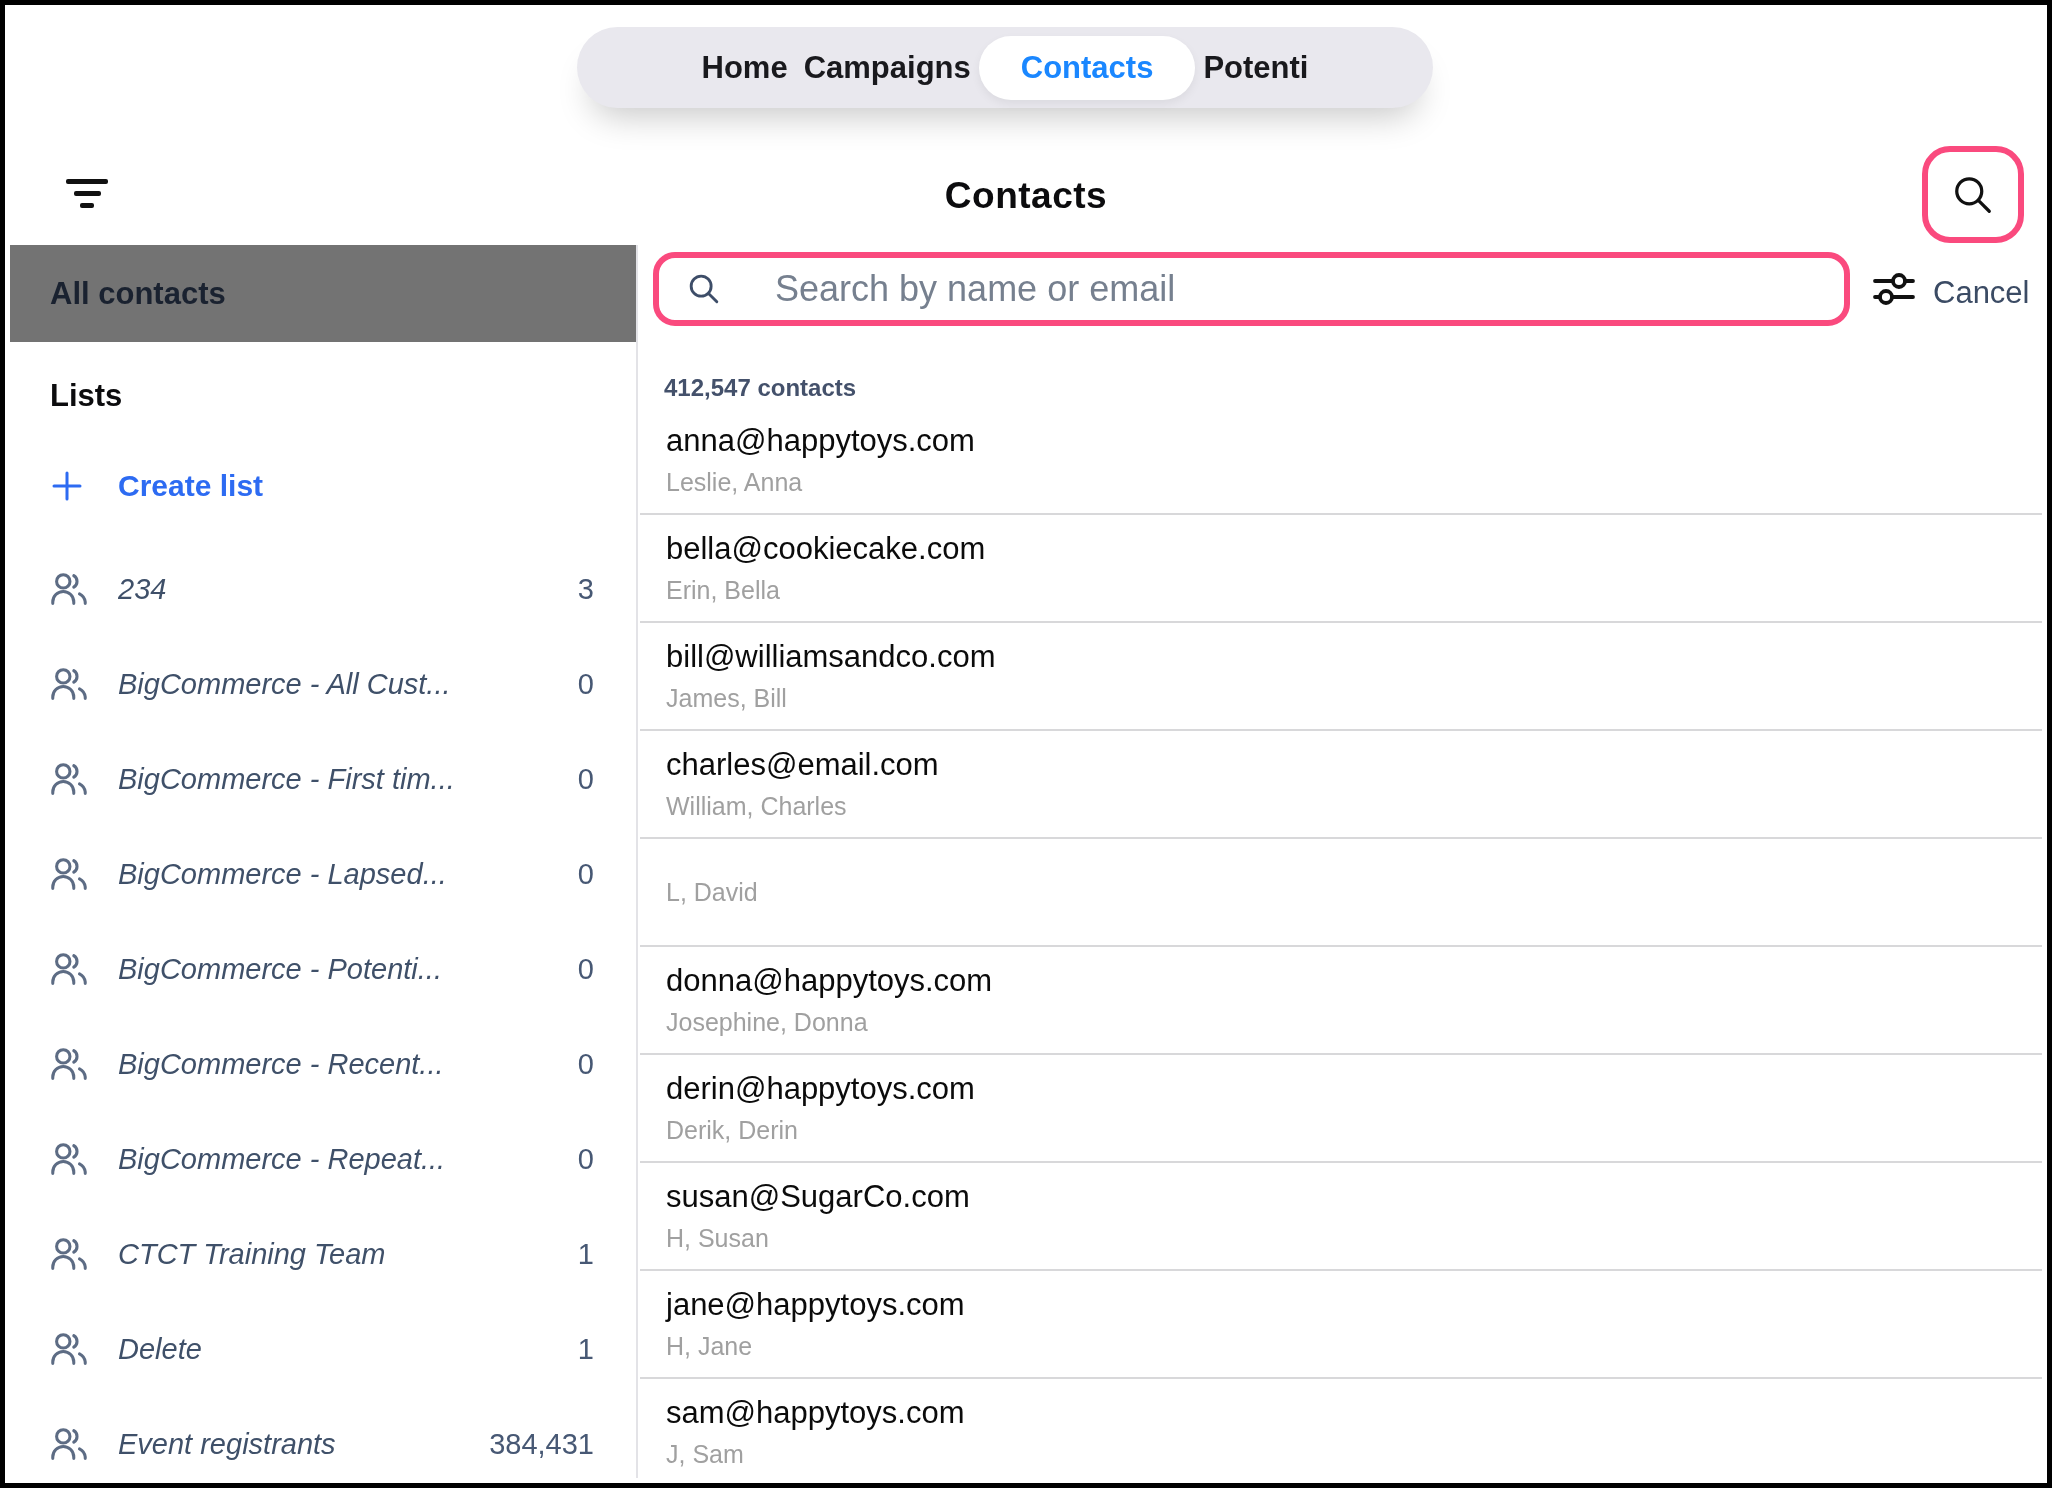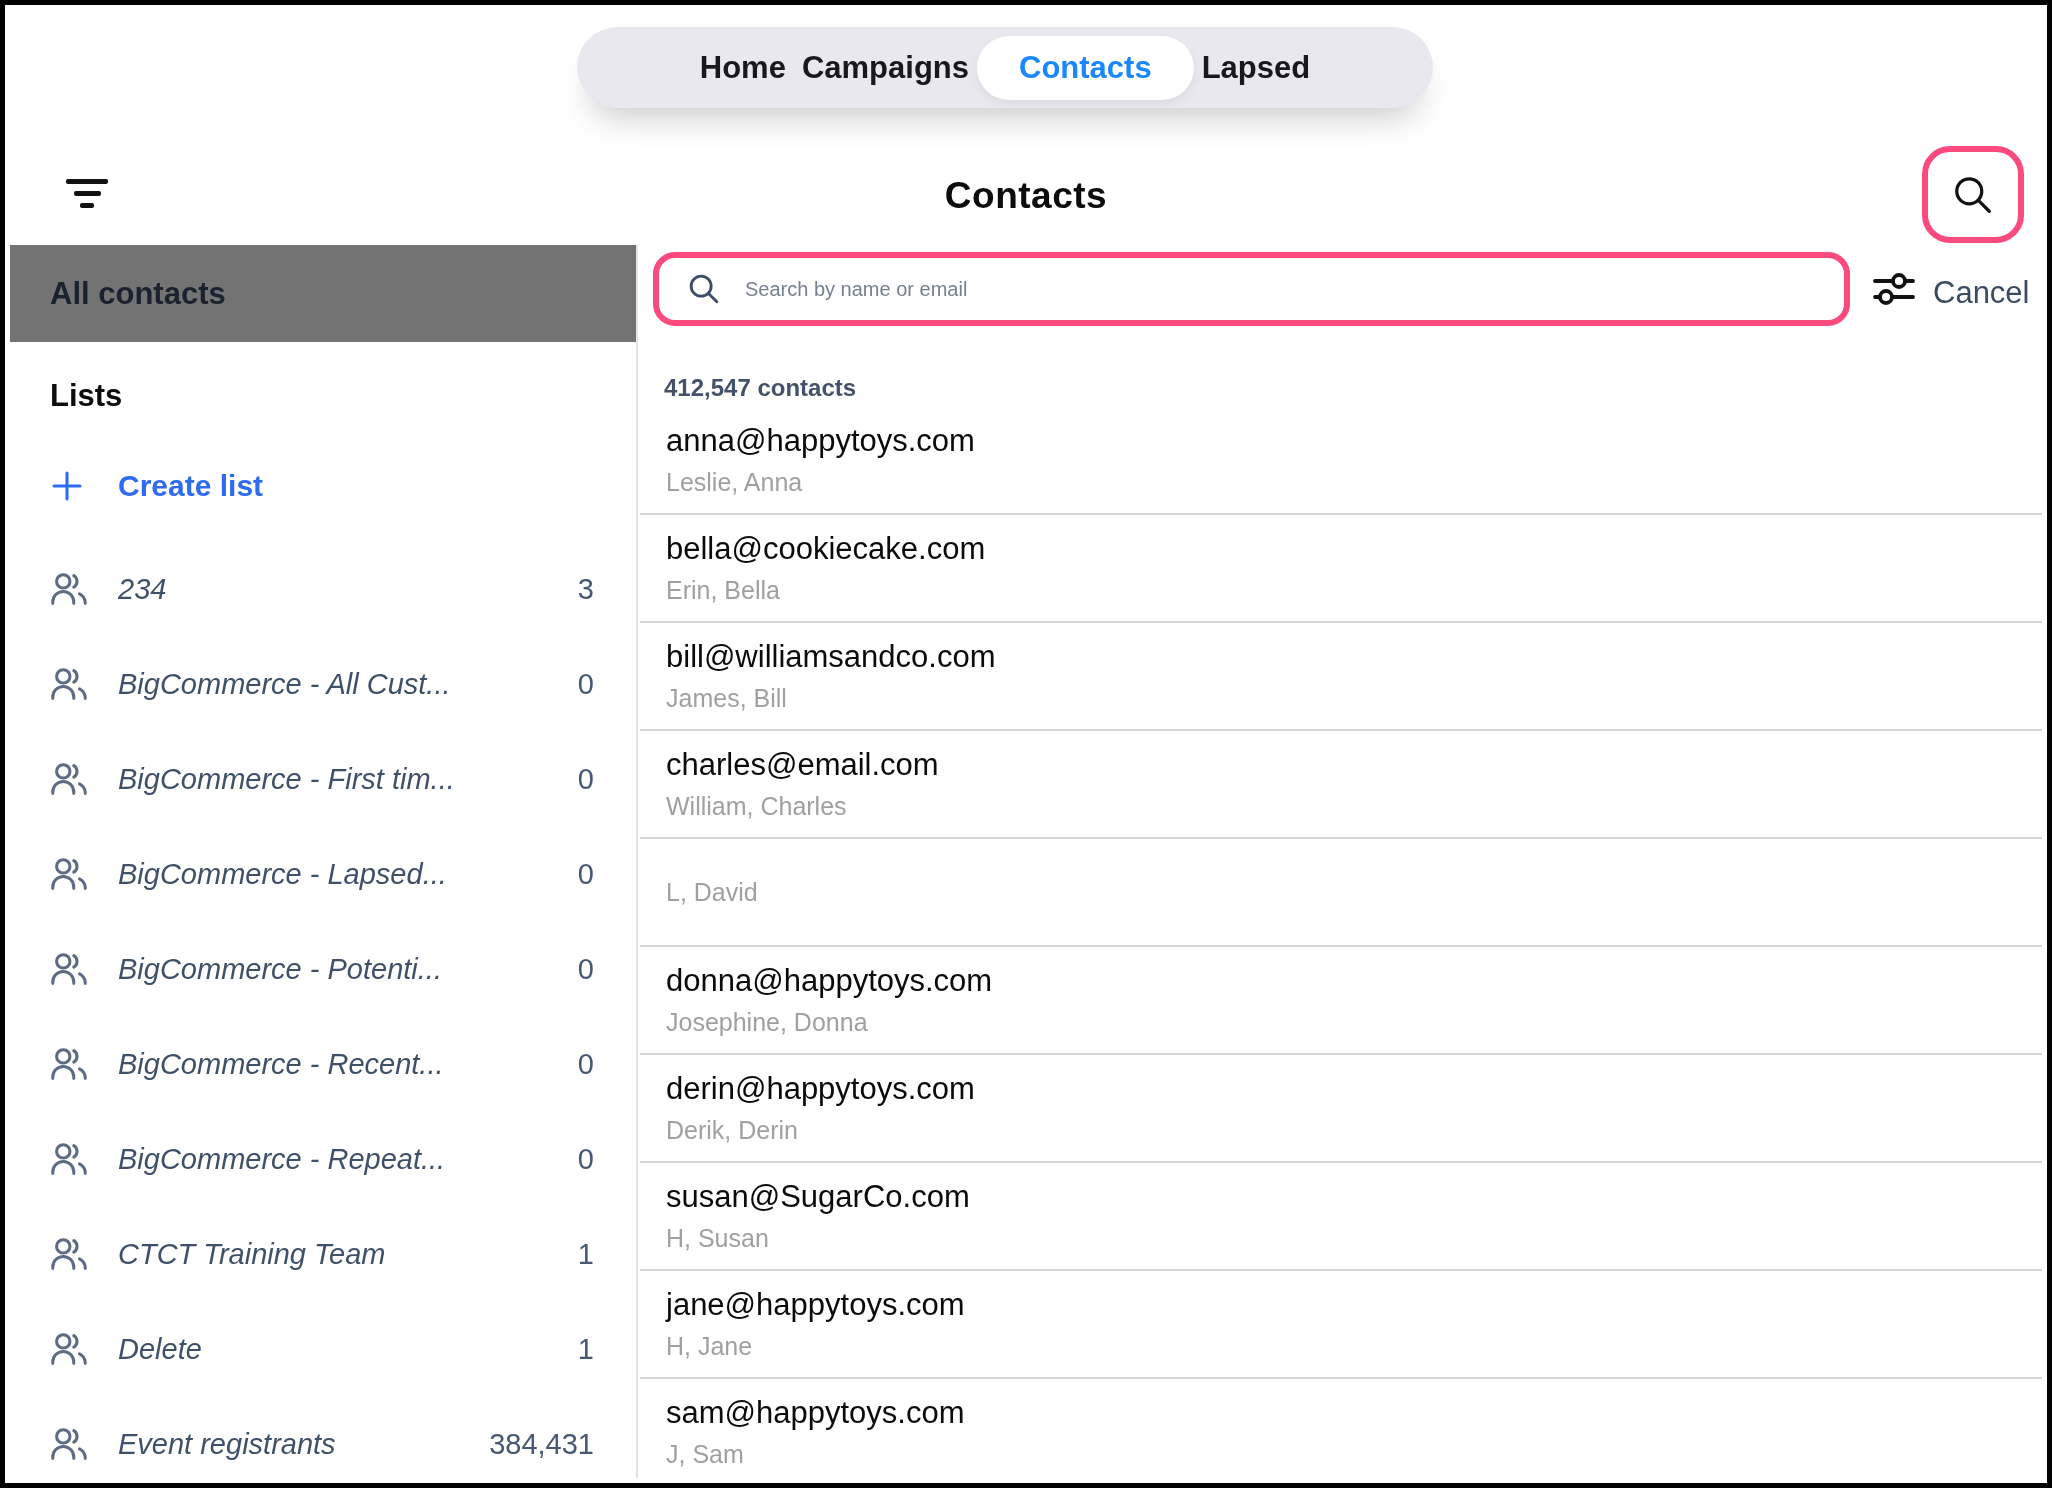--- a/index.html
+++ b/index.html
@@ -35,22 +35,22 @@
     border:6px solid #fa4a7e;border-radius:28px;background:#fff;
     display:flex;align-items:center;justify-content:center;cursor:pointer;
   }
   
   .search-box{
     position:absolute;left:648px;top:247px;width:1197px;height:74px;box-sizing:border-box;
     border:6px solid #fa4a7e;border-radius:22px;background:#fff;
     display:flex;align-items:center;padding:0 24px 0 26px;gap:20px;
   }
   .search-box input{
-    border:none;outline:none;flex:1;font-size:20px;color:#4d7c0f;
-    font-family:"Liberation Sans",sans-serif;background:transparent;
+    border:none;outline:none;flex:1;font-size:36px;color:#4d7c0f;
+    font-family:"Liberation Sans",sans-serif;background:transparent;margin-left:30px;
   }
   .search-box input::placeholder{color:#76808f;}
   .sliders-icon{position:absolute;left:1866px;top:262px;width:46px;height:44px;cursor:pointer;}
   .cancel-link{
     position:absolute;left:1928px;top:270px;font-size:31px;color:#3b4b64;cursor:pointer;
   }
   
   .sidebar{
     position:absolute;left:5px;top:240px;width:628px;bottom:5px;box-sizing:border-box;
     border-right:2px solid #e3e3e7;background:#fff;
@@ -91,21 +91,21 @@
 </style>
 </head>
 <body>
 
 <div class="frame">
 
   <div class="nav-pill">
     <div class="nav-tab">Home</div>
     <div class="nav-tab">Campaigns</div>
     <div class="nav-tab active">Contacts</div>
-    <div class="nav-tab">Lapsed</div>
+    <div class="nav-tab">Potenti</div>
   </div>
 
   <div class="filter-icon">
     <div class="bar b1"></div>
     <div class="bar b2"></div>
     <div class="bar b3"></div>
   </div>
 
   <div class="page-title">Contacts</div>
 

